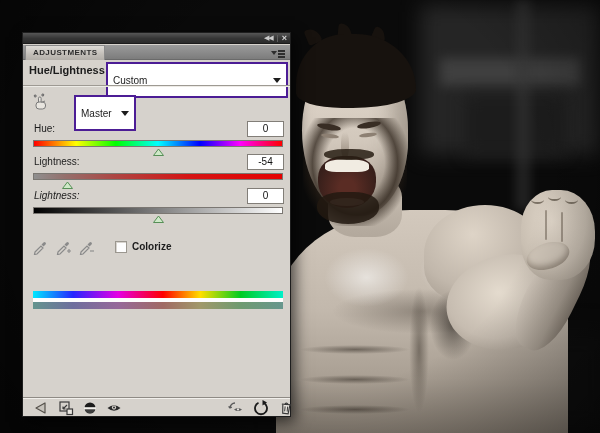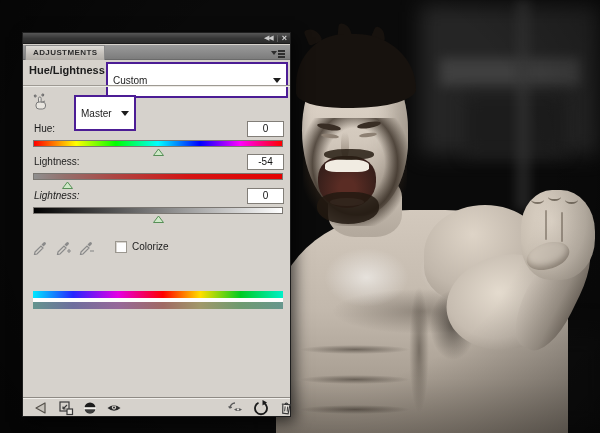--- a/index.html
+++ b/index.html
@@ -136,21 +136,21 @@
   .bar-light { top:174px; background:linear-gradient(90deg,#000,#fff); }
 
   .marker { width:11px; height:8px; margin-left:-5px; }
   .mk-hue { top:115px; } .mk-sat { top:148px; } .mk-light { top:182px; }
 
   .dropper { width:16px; height:16px; top:206px; }
   .dp1 { left:10px; } .dp2 { left:33px; } .dp3 { left:56px; }
 
   .checkbox { left:92px; top:208px; width:12px; height:12px; background:#fdfdfd;
               border:1px solid #9b978f; box-shadow:inset 1px 1px 0 #d8d4ce; }
-  .checkbox-label { left:109px; top:208px; font-size:10px; color:#1c1c1c; }
+  .checkbox-label { left:109px; top:208px; font-size:10px; color:#1c1c1c;font-weight:bold; }
 
   .spec { left:10px; width:250px; }
   .spec-top { top:258px; height:7px;
     background:linear-gradient(90deg,#00e8ff 0%,#2626ff 16%,#e400e4 34%,#ff0000 52%,#ffdf00 67%,#00cb22 83%,#00f0c8 100%); }
   .spec-gap { top:265px; height:4px; background:#fdfdfd; }
   .spec-bottom { top:269px; height:7px;
     background:linear-gradient(90deg,#63948e 0%,#6e6e9d 16%,#96689a 34%,#a06a64 52%,#a0996a 67%,#6e9a70 83%,#67978e 100%); }
 
   .footline { left:0; top:364px; width:267px; height:2px;
               background:linear-gradient(180deg,#8f8b85 50%, #f1efeb 50%); }

